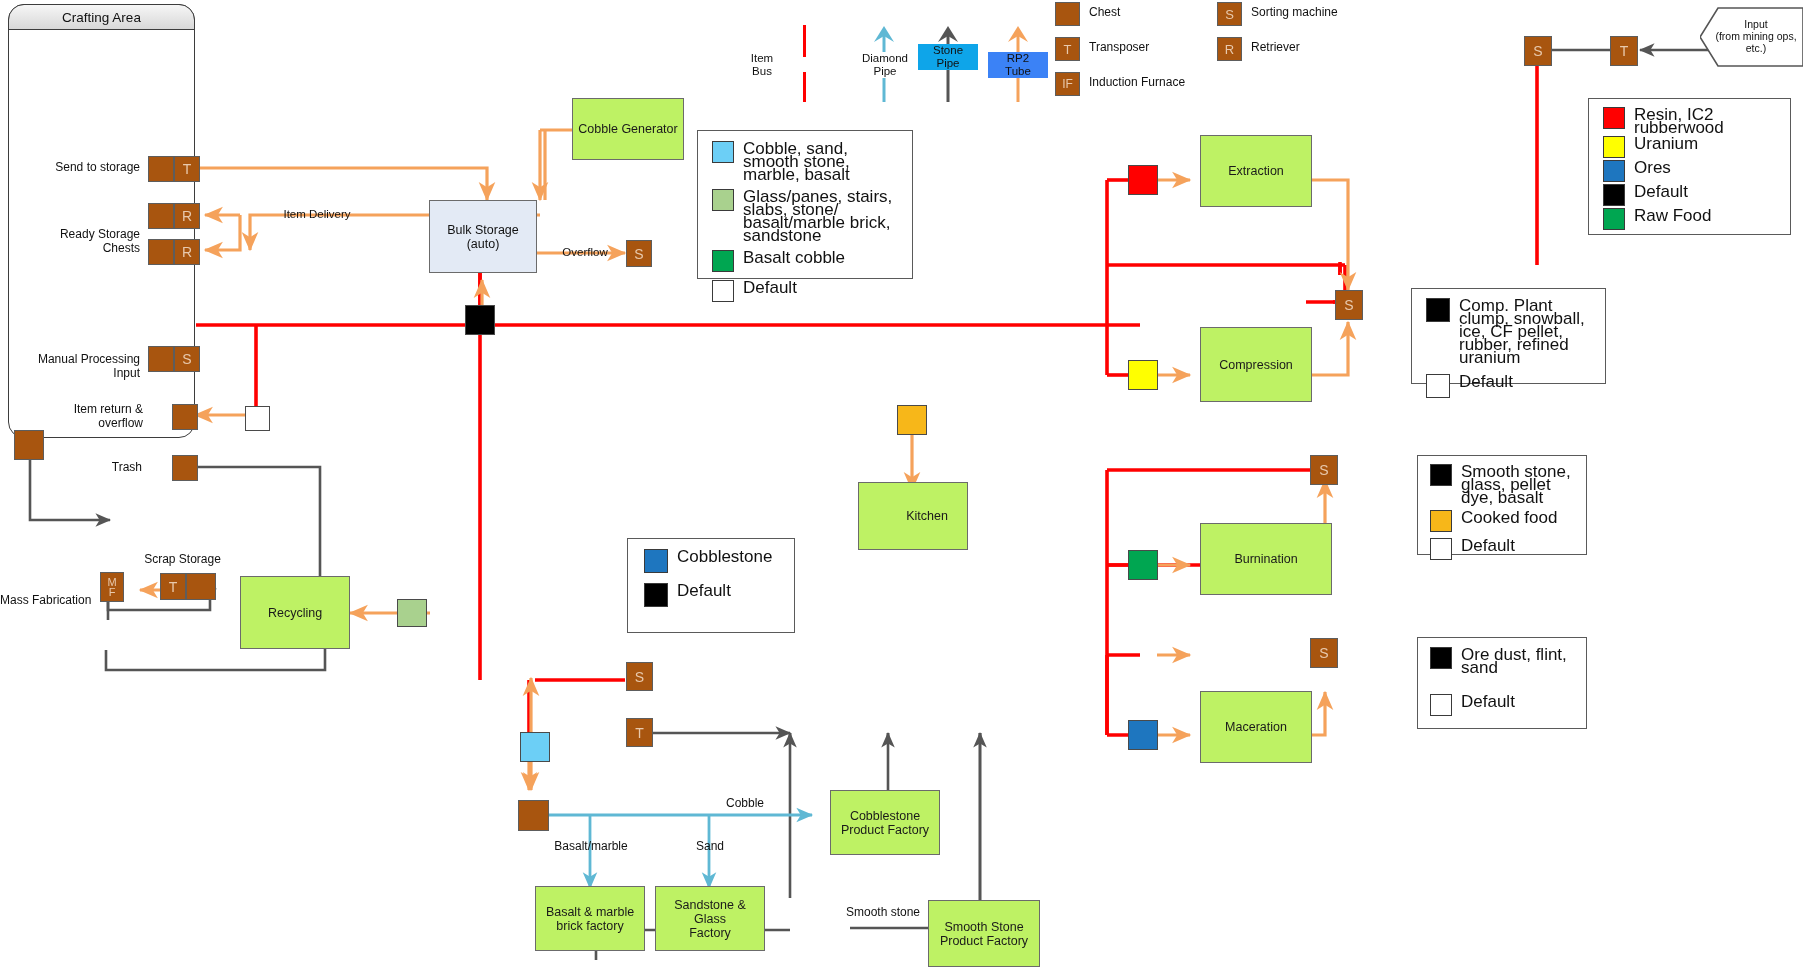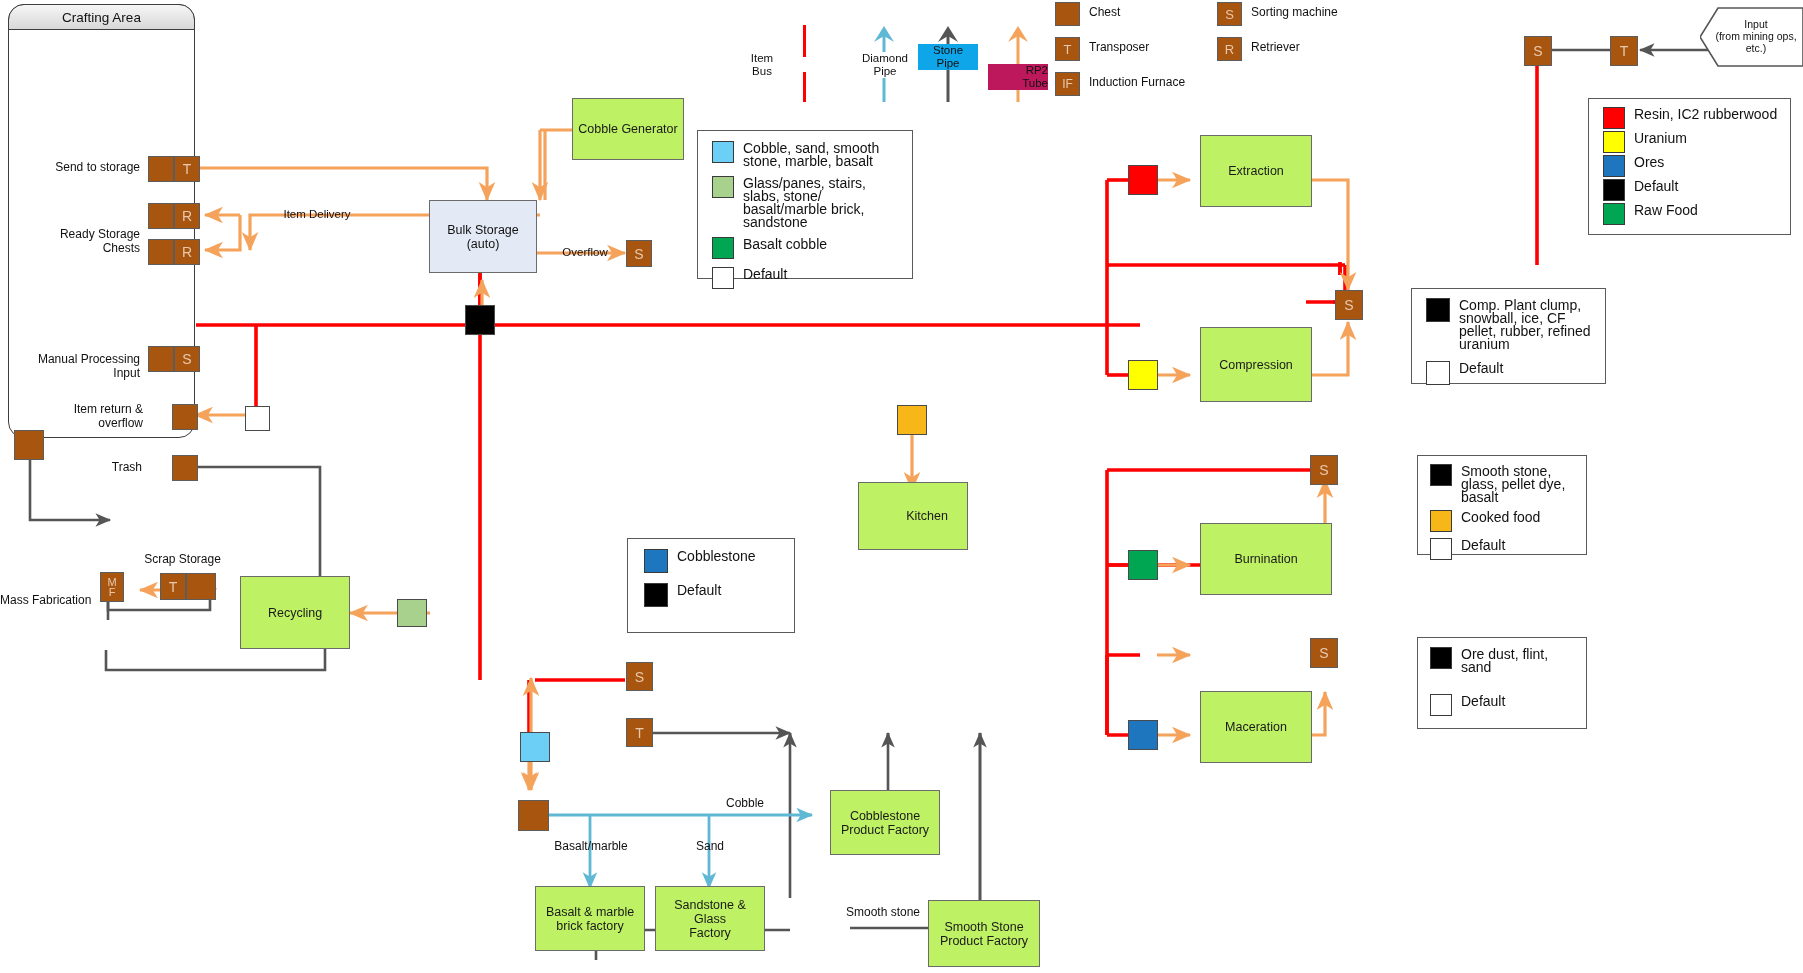--- a/index.html
+++ b/index.html
@@ -21,21 +21,21 @@
   .mf{font-size:11px;line-height:10px;flex-direction:column;}
   .sq{border:1.3px solid #4a4a4a;}
   .lbl{position:absolute;font-size:12px;line-height:13.5px;color:#111;
        text-align:center;}
   .lbl.r{text-align:right;}
   .lbl.l{text-align:left;}
   .legendbox{position:absolute;border:1.5px solid #5a5a5a;background:#fff;
              box-sizing:border-box;}
   .legrow{display:flex;align-items:flex-start;gap:9px;}
   .legsw{flex:0 0 auto;border:1.2px solid #3a3a3a;box-sizing:border-box;}
-  .legtx{font-size:14px;line-height:13px;color:#111;padding-top:1px;}
+  .legtx{font-size:17px;line-height:13px;color:#111;padding-top:1px;}
   .crafting{position:absolute;left:8px;top:4px;width:187px;height:434px;
             border:1.4px solid #3d3d3d;border-radius:16px;background:#fff;
             box-sizing:border-box;}
   .craftbar{position:absolute;left:8px;top:4px;width:187px;height:26px;
             border:1.4px solid #3d3d3d;border-radius:16px 16px 0 0;
             box-sizing:border-box;
             background:linear-gradient(#f6f6f6,#d8d8d8);
             display:flex;align-items:center;justify-content:center;
             font-size:13.5px;}
   .keyline{position:absolute;width:3px;}
@@ -301,21 +301,21 @@
 </svg>
 <div class="keyhead" style="left:918px;top:44px;width:60px;background:#0ea5e9;">
   <div>Stone</div>
   <div>Pipe</div>
 </div>
 
 <svg style="position:absolute;left:998px;top:24px;width:40px;height:80px;" viewBox="0 0 40 80">
   <path d="M20,78 L20,6" stroke="#f5a25b" stroke-width="3" fill="none"></path>
   <path d="M20,2 L30,18 L20,12 L10,18 Z" fill="#f5a25b"></path>
 </svg>
-<div class="keyhead" style="left:988px;top:64px;width:60px;background:#be185d;text-align:right;">
+<div class="keyhead" style="left:988px;top:52px;width:60px;background:#3b82f6;">
   <div>RP2</div>
   <div>Tube</div>
 </div>
 
 <div class="node chest" style="left:1055px;top:2px;width:25px;height:24px;"></div>
 <div class="lbl l" style="left:1089px;top:6px;width:120px;">Chest</div>
 
 <div class="node machine" style="left:1055px;top:37px;width:25px;height:24px;font-size:13px;">T</div>
 <div class="lbl l" style="left:1089px;top:41px;width:120px;">Transposer</div>
 

